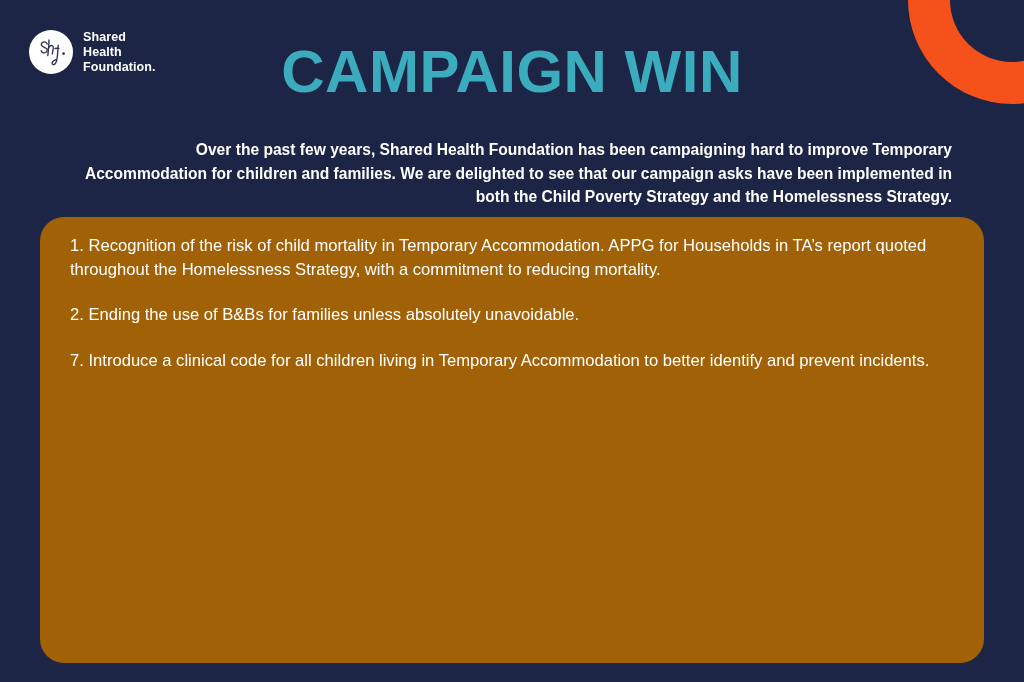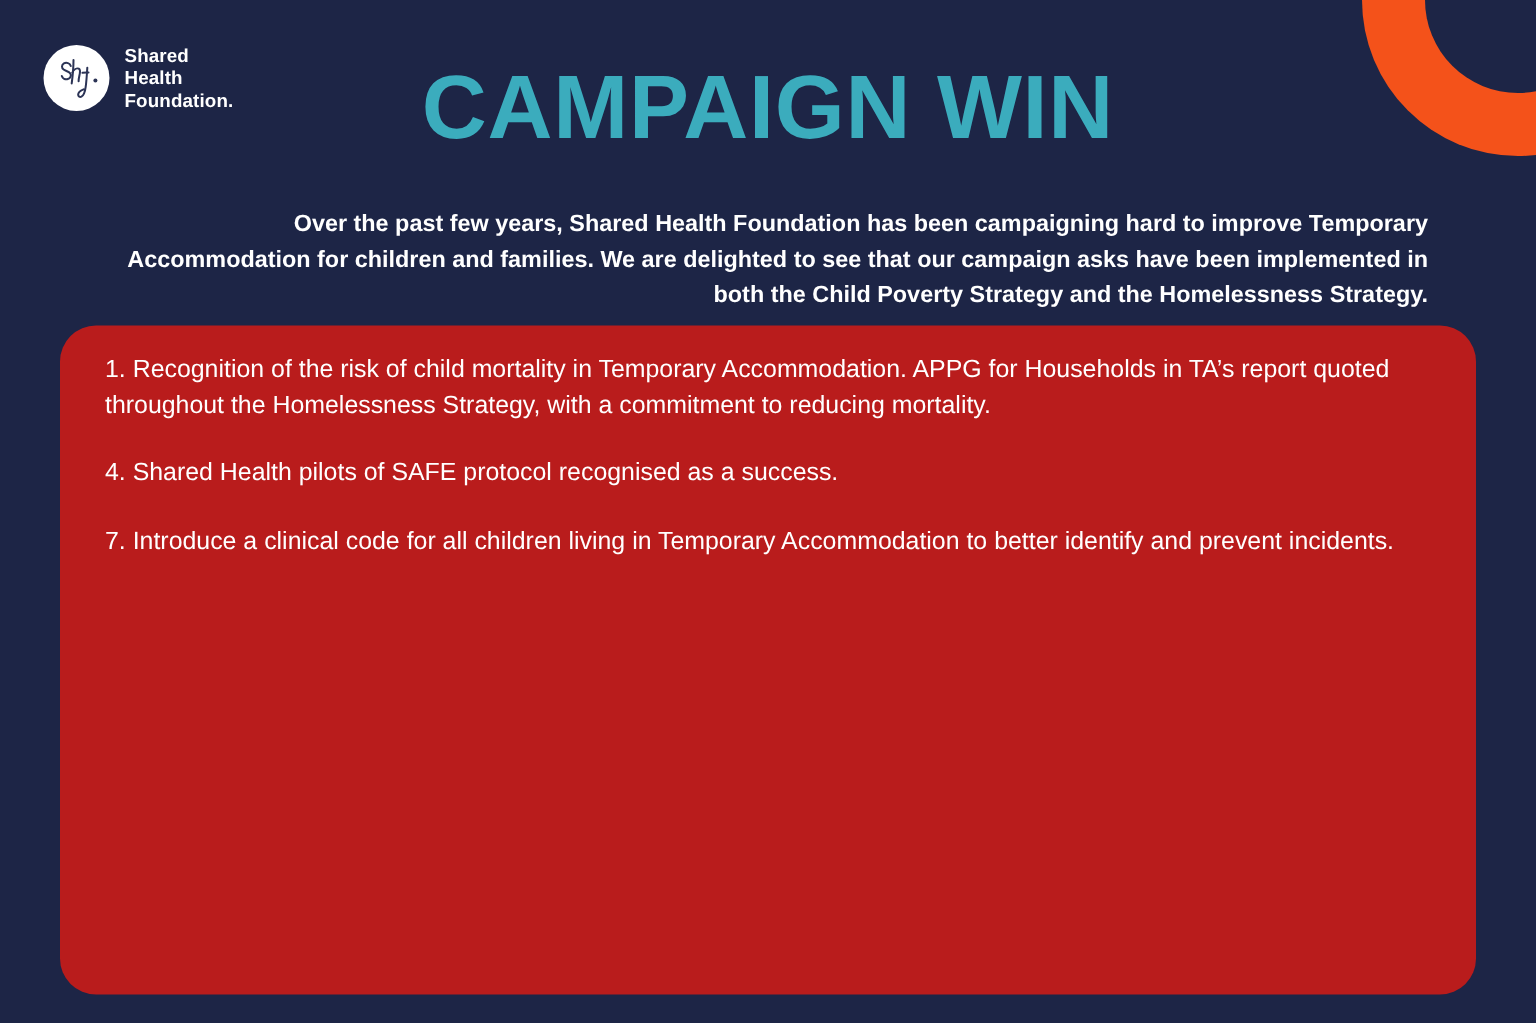--- a/index.html
+++ b/index.html
@@ -104,21 +104,21 @@
     line-height: 1.52;
   }
 
   
   .card {
     position: absolute;
     left: 40px;
     top: 217px;
     width: 944px;
     height: 446px;
-    background: #b91c1c;
+    background: #a16207;
     border-radius: 24px;
     box-sizing: border-box;
     padding: 17px 30px 0 30px;
   }
   .card-list {
     margin: 0;
     padding: 0;
     list-style: none;
   }
   .card-item {
@@ -157,18 +157,18 @@
 Foundation.</div>
   </div>
 
   <div class="headline">CAMPAIGN WIN</div>
 
   <div class="intro">Over the past few years, Shared Health Foundation has been campaigning hard to improve Temporary Accommodation for children and families. We are delighted to see that our campaign asks have been implemented in both the Child Poverty Strategy and the Homelessness Strategy.</div>
 
   <div class="card">
     <ul class="card-list">
       <li class="card-item">1. Recognition of the risk of child mortality in Temporary Accommodation. APPG for Households in TA’s report quoted throughout the Homelessness Strategy, with a commitment to reducing mortality.</li>
-      <li class="card-item">4. Shared Health pilots of SAFE protocol recognised as a success.</li>
+      <li class="card-item">2. Ending the use of B&amp;Bs for families unless absolutely unavoidable.</li>
       <li class="card-item">7. Introduce a clinical code for all children living in Temporary Accommodation to better identify and prevent incidents.</li>
     </ul>
   </div>
 
 </div>
 
 </body></html>

